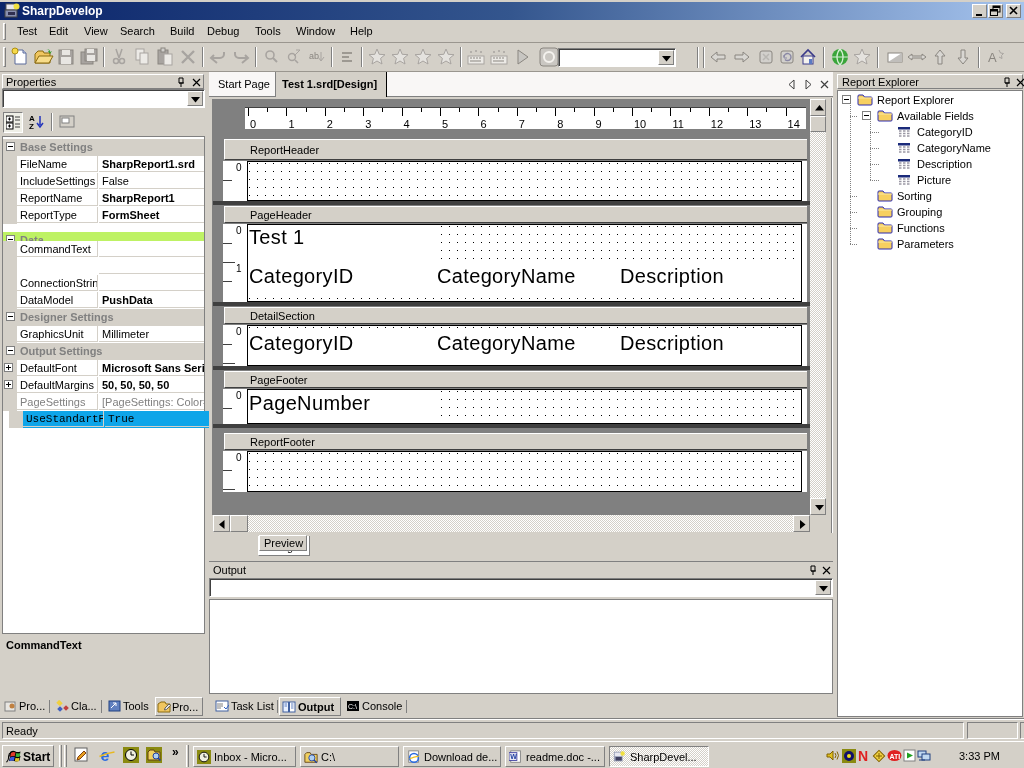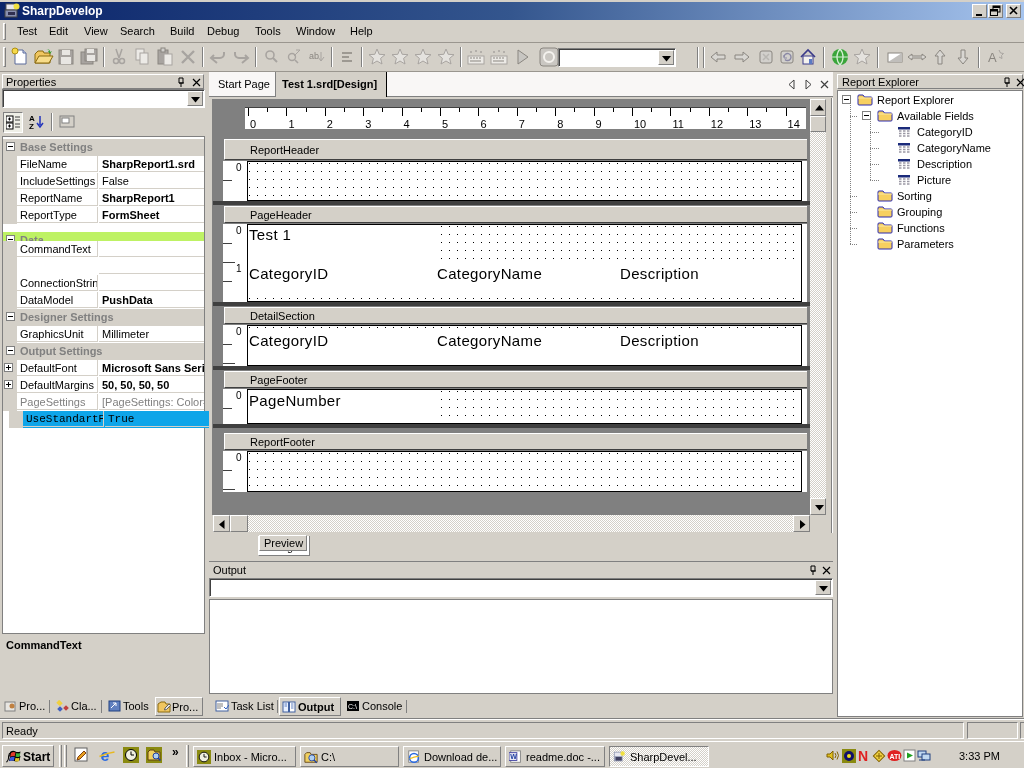--- a/index.html
+++ b/index.html
@@ -5,21 +5,21 @@
 * { margin:0; padding:0; box-sizing:border-box; }
 html,body { width:1024px; height:768px; overflow:hidden; }
 body { font-family:"Liberation Sans", sans-serif; font-size:11px; background:#d4d0c8; position:relative; color:#000; }
 .abs { position:absolute; }
 .raised { border-top:1px solid #fff; border-left:1px solid #fff; border-right:1px solid #808080; border-bottom:1px solid #808080; }
 .sunken { border-top:1px solid #808080; border-left:1px solid #808080; border-right:1px solid #fff; border-bottom:1px solid #fff; }
 .sunken2 { border-top:1px solid #808080; border-left:1px solid #808080; border-right:1px solid #fff; border-bottom:1px solid #fff; box-shadow:inset 1px 1px 0 #404040; background:#fff; }
 .grip { width:3px; border-left:1px solid #fff; border-top:1px solid #fff; border-right:1px solid #808080; border-bottom:1px solid #808080; background:#d4d0c8; }
 .tbbtn { position:absolute; width:22px; height:22px; top:2px; }
 .sep { position:absolute; top:3px; width:2px; height:20px; border-left:1px solid #808080; border-right:1px solid #fff; }
-.bigtxt { font-size:15px; letter-spacing:0.35px; white-space:nowrap; }
+.bigtxt { font-size:20px; letter-spacing:0.35px; white-space:nowrap; }
 </style>
 </head>
 <body>
 <svg width="0" height="0" style="position:absolute;">
     <defs>
       <pattern id="dotpat" width="8" height="8" patternUnits="userSpaceOnUse">
         <rect x="1" y="1" width="1" height="1" fill="#000"></rect>
       </pattern>
     </defs>
   </svg>

